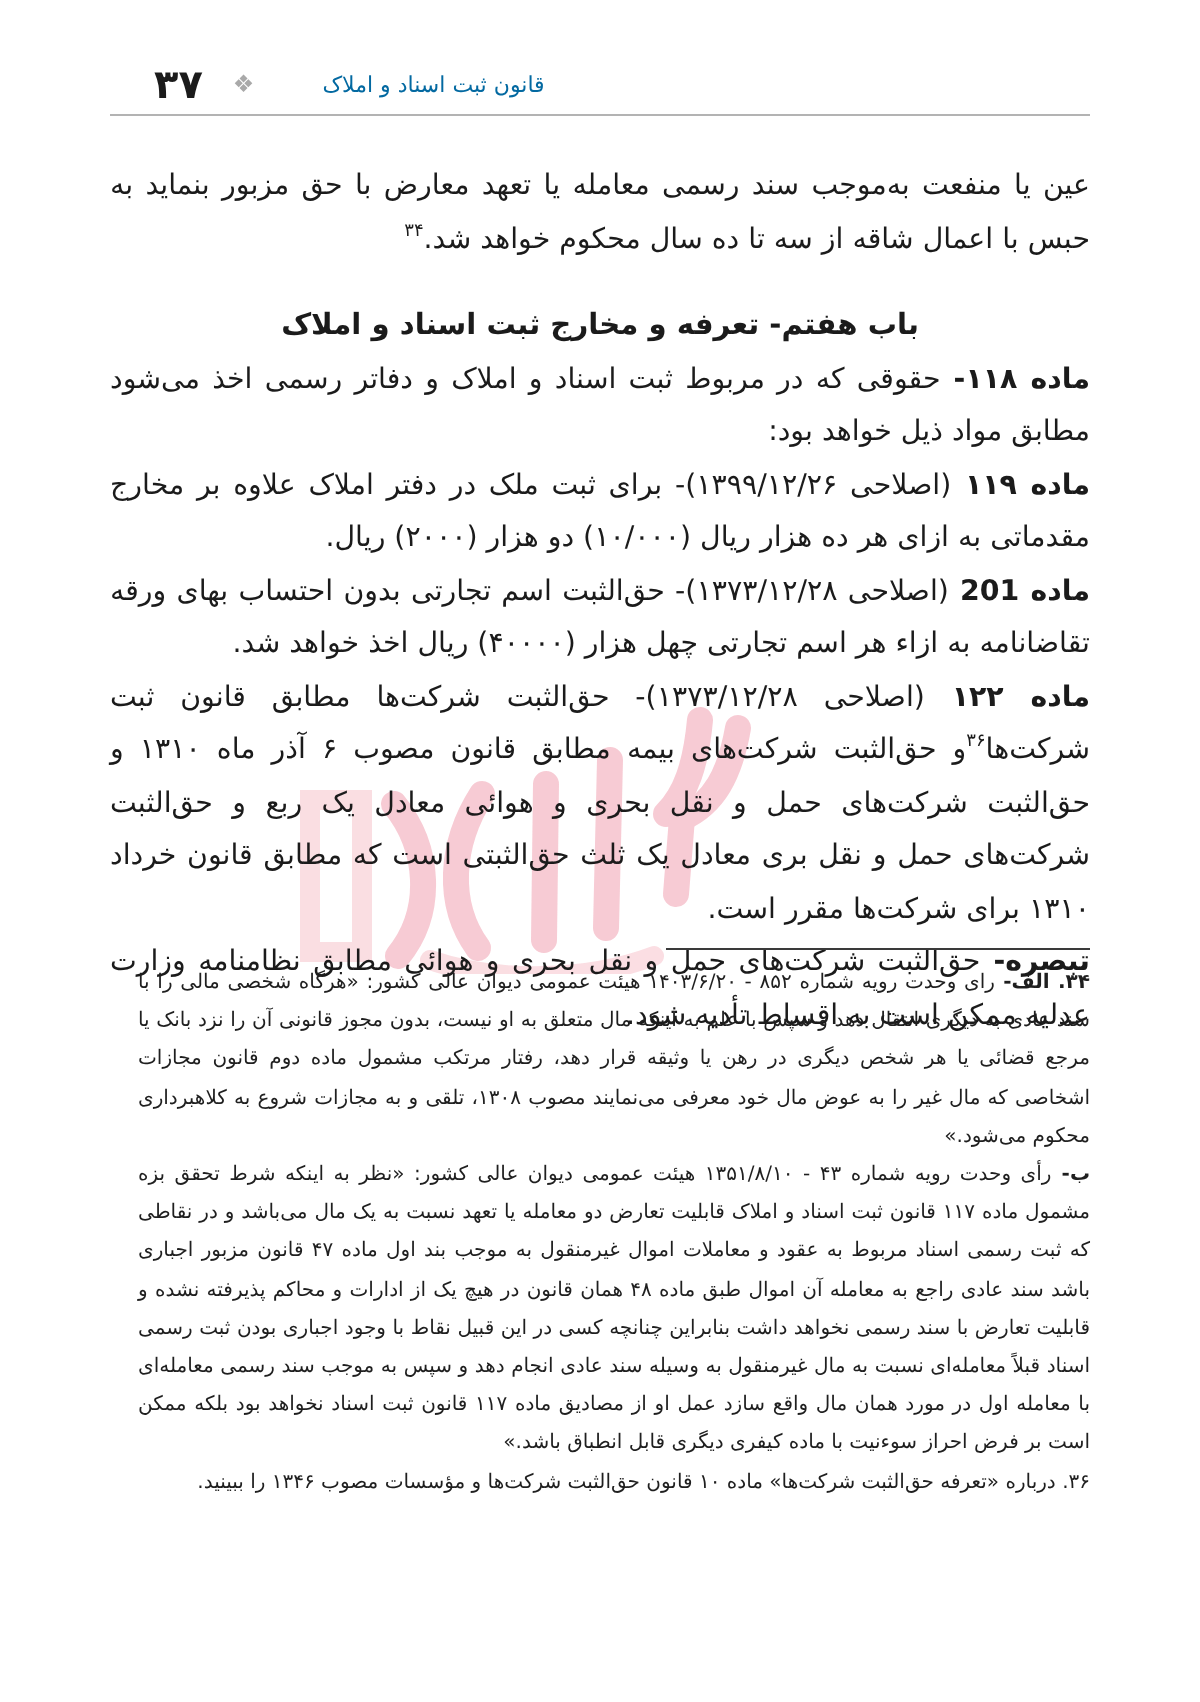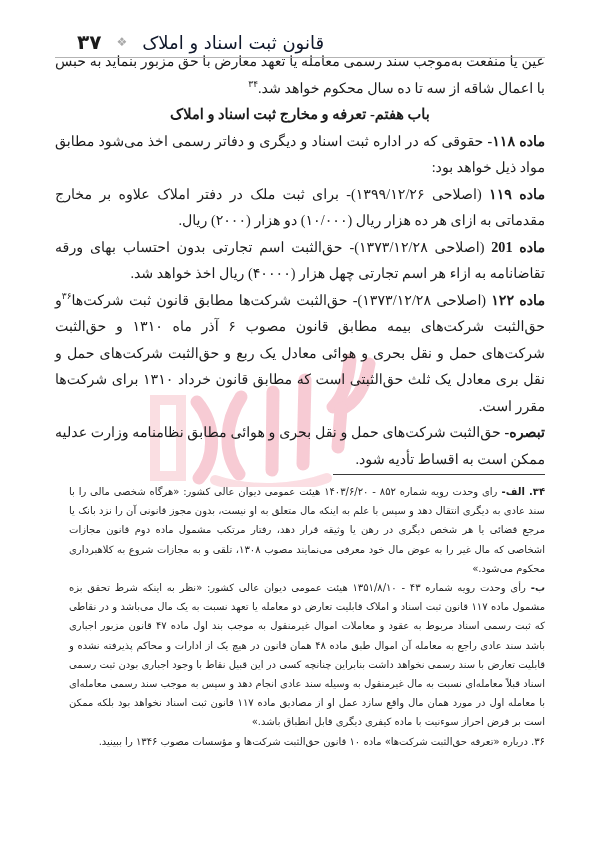--- a/index.html
+++ b/index.html
@@ -5,30 +5,30 @@
   html,body{margin:0;padding:0;background:#e9e9e9;}
   .page{
     width:600px;height:851px;background:#ffffff;position:relative;overflow:hidden;
     font-family:"DejaVu Sans",sans-serif;color:#1b1b1b;margin:0 auto;
   }
   
   .header{position:absolute;top:30px;left:55px;right:55px;height:24px;z-index:2;}
   .header-row{display:flex;align-items:center;direction:ltr;}
   .page-number{font-weight:bold;font-size:20px;margin-left:22px;letter-spacing:1px;}
   .ornament{color:#a9a9a9;font-size:12px;margin:0 15px;}
-  .header-title{font-size:18px;color:#0f172a;direction:rtl;}
+  .header-title{font-size:11px;color:#0369a1;direction:rtl;margin-left:19px;}
   .header-rule{position:absolute;top:57px;left:55px;right:55px;border-top:1.5px solid #b3b3b3;z-index:2;}
   
   .body-text{
-    position:absolute;top:48px;right:55px;left:55px;z-index:1;
-    direction:rtl;text-align:justify;font-size:14.2px;line-height:26.5px;font-family:Liberation Serif, serif;
+    position:absolute;top:80px;right:55px;left:55px;z-index:1;
+    direction:rtl;text-align:justify;font-size:14.2px;line-height:26.5px;
   }
   .para{margin:0;}
   .para b{font-weight:bold;margin-top:42px;}
-  .heading{text-align:center;font-weight:bold;font-size:14.6px;}
+  .heading{text-align:center;font-weight:bold;font-size:14.6px;margin-top:17px;}
   sup.fnref{font-size:9px;line-height:0;vertical-align:6px;font-weight:normal;}
   
   .footnotes{
     position:absolute;top:474px;right:55px;left:69px;z-index:1;
     direction:rtl;text-align:justify;font-size:10px;line-height:19.2px;color:#1f1f1f;
   }
   .footnote-rule{width:212px;border-top:1.3px solid #3a3a3a;margin-bottom:7px;}
   .footnote{margin:0;}
   .footnote b{font-weight:bold;}
   
@@ -60,21 +60,21 @@
     </g>
     <g fill="none" stroke="#f9d4da" stroke-width="10" stroke-linecap="round" opacity="0.9">
       <rect x="10" y="48" width="26" height="76"></rect>
       <path d="M70,128 C105,140 150,138 182,126"></path>
     </g>
   </svg>
 
   <div class="body-text" id="body-paragraphs">
       <div class="para"><span>عین یا منفعت به‌موجب سند رسمی معامله یا تعهد معارض با حق مزبور بنماید به حبس با اعمال شاقه از سه تا ده سال محکوم خواهد شد.</span><sup class="fnref">۳۴</sup></div>
       <div class="para heading"><span>باب هفتم- تعرفه و مخارج ثبت اسناد و املاک</span></div>
-      <div class="para"><b>ماده ۱۱۸- </b><span>حقوقی که در اداره ثبت اسناد و دیگری و دفاتر رسمی اخذ می‌شود مطابق مواد ذیل خواهد بود:</span></div>
+      <div class="para"><b>ماده ۱۱۸- </b><span>حقوقی که در مربوط ثبت اسناد و املاک و دفاتر رسمی اخذ می‌شود مطابق مواد ذیل خواهد بود:</span></div>
       <div class="para"><b>ماده ۱۱۹ </b><span>(اصلاحی ۱۳۹۹/۱۲/۲۶)- برای ثبت ملک در دفتر املاک علاوه بر مخارج مقدماتی به ازای هر ده هزار ریال (۱۰/۰۰۰) دو هزار (۲۰۰۰) ریال.</span></div>
       <div class="para"><b>ماده 201 </b><span>(اصلاحی ۱۳۷۳/۱۲/۲۸)- حق‌الثبت اسم تجارتی بدون احتساب بهای ورقه تقاضانامه به ازاء هر اسم تجارتی چهل هزار (۴۰۰۰۰) ریال اخذ خواهد شد.</span></div>
       <div class="para"><b>ماده ۱۲۲ </b><span>(اصلاحی ۱۳۷۳/۱۲/۲۸)- حق‌الثبت شرکت‌ها مطابق قانون ثبت شرکت‌ها</span><sup class="fnref">۳۶</sup><span>و حق‌الثبت شرکت‌های بیمه مطابق قانون مصوب ۶ آذر ماه ۱۳۱۰ و حق‌الثبت شرکت‌های حمل و نقل بحری و هوائی معادل یک ربع و حق‌الثبت شرکت‌های حمل و نقل بری معادل یک ثلث حق‌الثبتی است که مطابق قانون خرداد ۱۳۱۰ برای شرکت‌ها مقرر است.</span></div>
       <div class="para"><b>تبصره- </b><span>حق‌الثبت شرکت‌های حمل و نقل بحری و هوائی مطابق نظامنامه وزارت عدلیه ممکن است به اقساط تأدیه شود.</span></div>
     </div>
 
   <div class="footnotes">
     <div class="footnote-rule"></div>
     <div id="footnote-items">
         <div class="footnote"><b>۳۴. الف- </b><span>رای وحدت رویه شماره ۸۵۲ - ۱۴۰۳/۶/۲۰ هیئت عمومی دیوان عالی کشور: «هرگاه شخصی مالی را با سند عادی به دیگری انتقال دهد و سپس با علم به اینکه مال متعلق به او نیست، بدون مجوز قانونی آن را نزد بانک یا مرجع قضائی یا هر شخص دیگری در رهن یا وثیقه قرار دهد، رفتار مرتکب مشمول ماده دوم قانون مجازات اشخاصی که مال غیر را به عوض مال خود معرفی می‌نمایند مصوب ۱۳۰۸، تلقی و به مجازات شروع به کلاهبرداری محکوم می‌شود.»</span></div>

